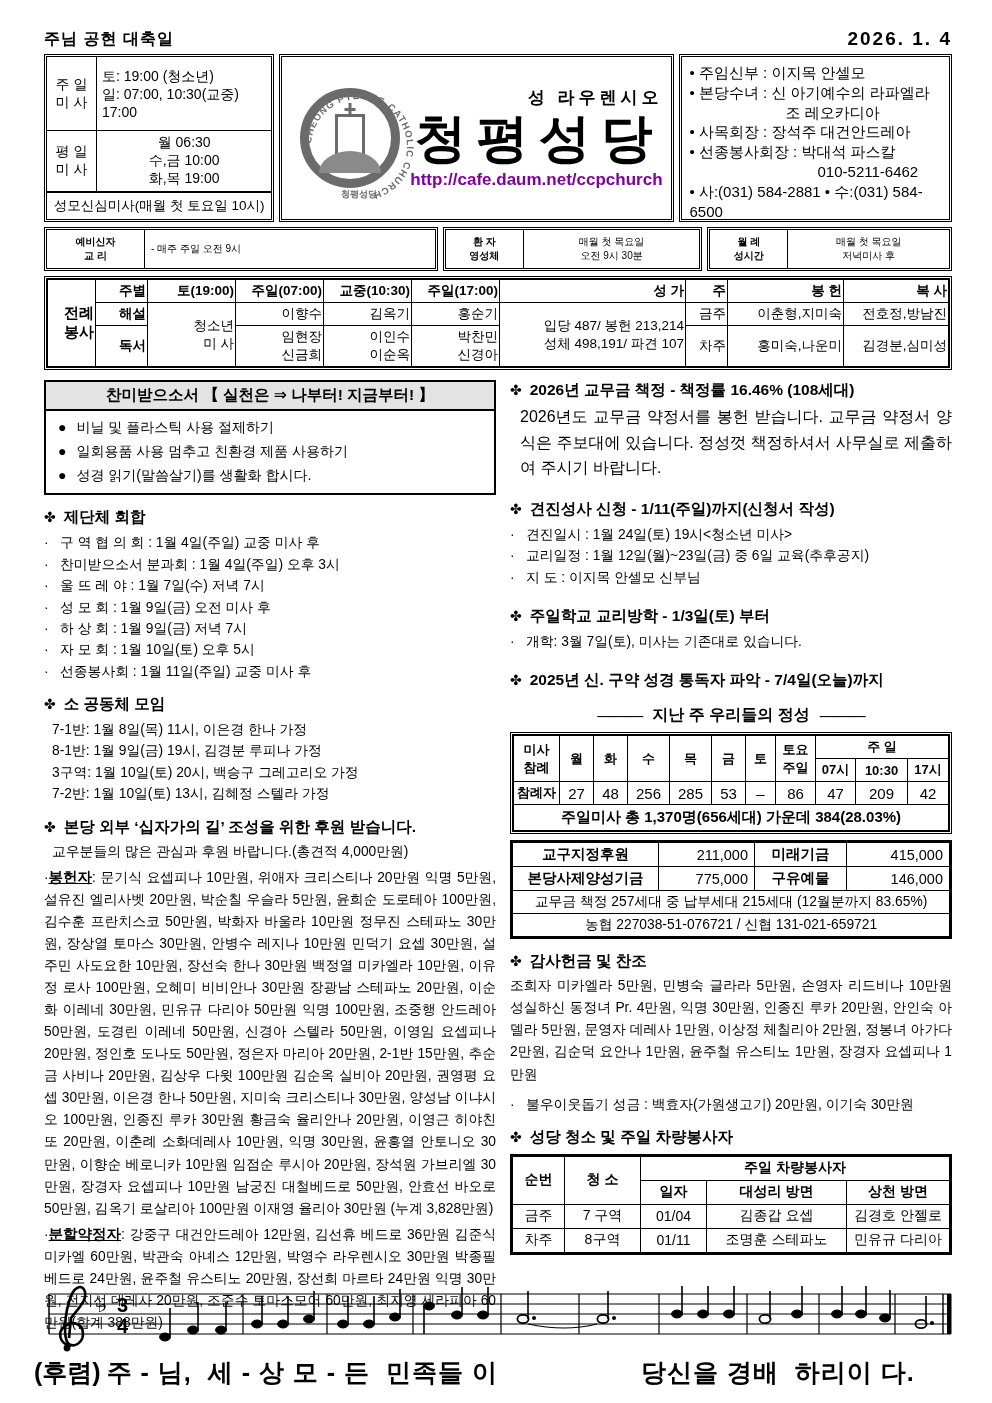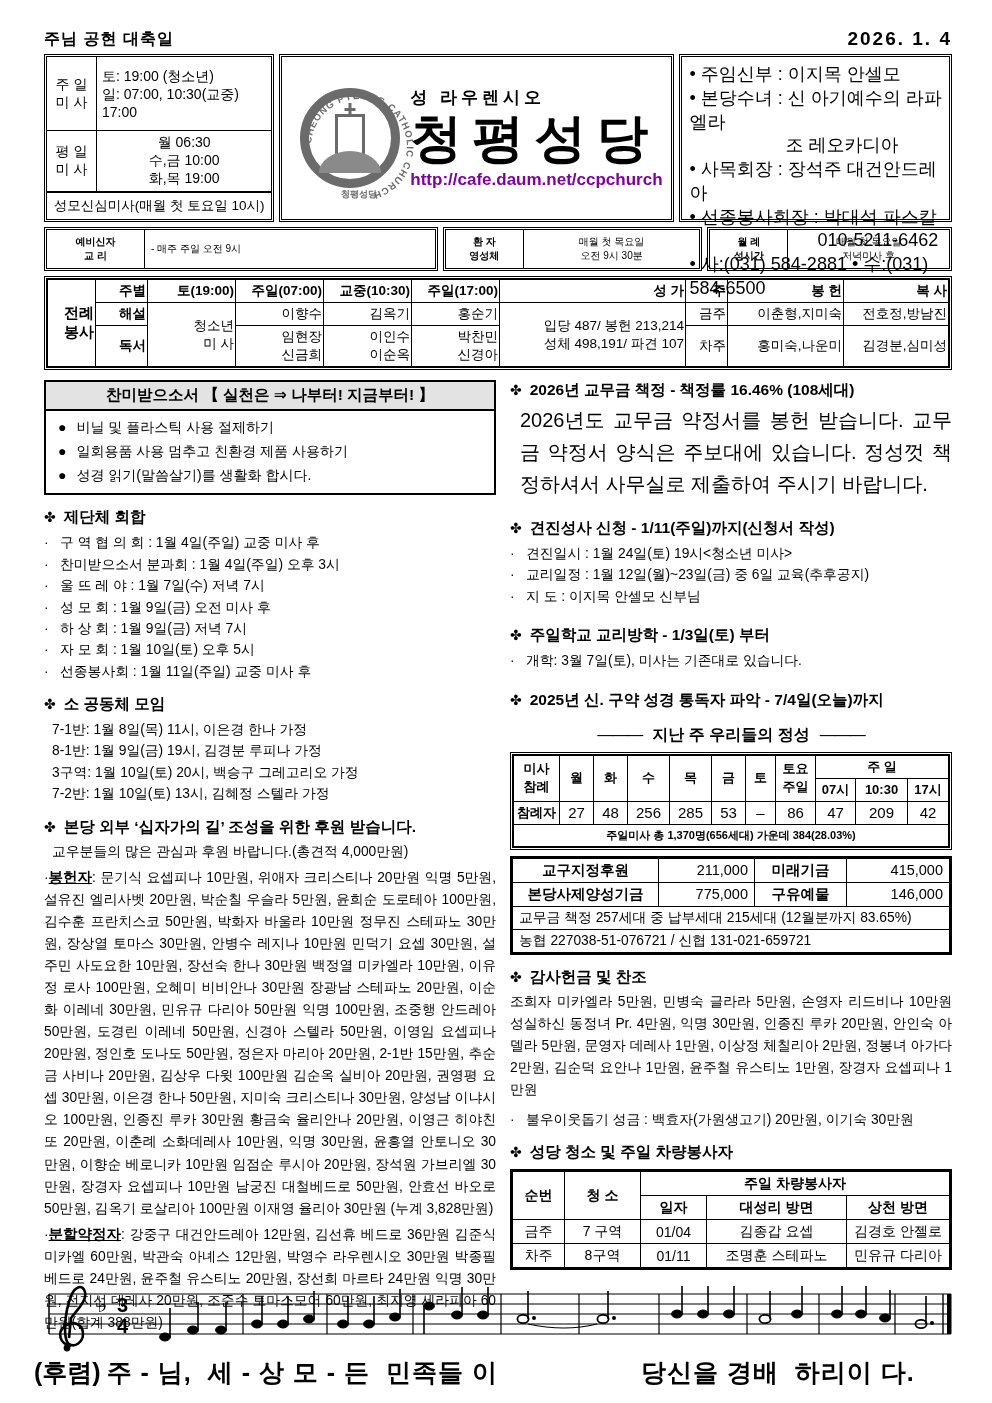--- a/index.html
+++ b/index.html
@@ -24,25 +24,25 @@
   .sched-val { flex:1; padding:3px 5px; display:flex; flex-direction:column; justify-content:center; }
   .sched-val.ctr { text-align:center; }
   .sched-foot { border-top:1px solid #000; padding:4px 2px; text-align:center; font-size:13.5px; }
   .chbox { flex:1; display:flex; align-items:center; padding:6px 8px; }
   .emblem { width:100px; height:100px; border-radius:50%; border:9px solid #6b6b6b; position:relative; flex:none; margin:0 10px; display:flex; align-items:center; justify-content:center; }
   .emblem .arc { position:absolute; top:-8px; left:-8px; width:116px; height:116px; }
   .emblem .tower { width:30px; height:56px; border:3px solid #6b6b6b; border-bottom:none; position:relative; margin-top:8px; }
   .emblem .tower:before { content:""; position:absolute; left:50%; top:-14px; transform:translateX(-50%); width:3px; height:12px; background:#6b6b6b; }
   .emblem .tower:after { content:""; position:absolute; left:50%; top:-9px; transform:translateX(-50%); width:11px; height:3px; background:#6b6b6b; }
   .hands { position:absolute; bottom:6px; left:50%; transform:translateX(-50%); width:62px; height:22px; border-radius:50% 50% 0 0/100% 100% 0 0; background:#8a8a8a; }
-  .chname { flex:1; text-align:left; }
+  .chname { flex:1; text-align:right; }
   .chname .saint { font-size:17px; font-weight:bold; letter-spacing:4px; margin-bottom:2px; }
   .chname .name { font-size:52px; font-weight:bold; letter-spacing:10px; line-height:1.05; }
   .chname .url { font-size:17px; font-weight:bold; color:#8000A0; margin-top:4px; display:inline-block; text-decoration:none; }
-  .staffbox { width:298px; font-size:18px; padding:6px 6px 4px 8px; display:flex; flex-direction:column; justify-content:space-evenly; }
+  .staffbox { width:298px; font-size:15px; padding:6px 6px 4px 8px; display:flex; flex-direction:column; justify-content:space-evenly; }
   .staffbox .ln { line-height:1.32; }
   .staffbox .in1 { padding-left:96px; }
   .staffbox .in2 { padding-left:128px; }
 
   
   .inforow { display:flex; gap:5px; margin-top:5px; height:44px; font-size:10px; }
   .ibox { display:flex; }
   .ilab { border-right:1px solid #000; display:flex; align-items:center; justify-content:center; text-align:center; white-space:pre-line; padding:1px 6px; }
   .ival { display:flex; align-items:center; justify-content:center; text-align:center; white-space:pre-line; padding:1px 6px; }
 
@@ -72,27 +72,27 @@
   .laud-items .it { display:flex; gap:10px; }
 
   .donor-lab { font-weight:bold; text-decoration:underline; font-size:14.5px; }
 
   
   .offer-title { text-align:center; font-weight:bold; font-size:16px; margin:14px 0 6px; display:flex; align-items:center; justify-content:center; gap:10px; }
   .offer-title .dash { flex:none; letter-spacing:-1px; font-weight:normal; }
   table.att { border-collapse:collapse; width:100%; font-size:13px; table-layout:fixed; }
   table.att td, table.att th { border:1px solid #000; text-align:center; padding:2px 0; white-space:pre-line; }
   .attwrap { border:3px double #000; }
-  .att .sum { font-size:11px; font-weight:bold; padding:3px 8px;margin-left:44px; }
+  .att .sum { font-size:15px; font-weight:bold; padding:3px 8px;margin-left:44px; }
   table.fin { border-collapse:collapse; width:100%; font-size:14.5px; table-layout:fixed; }
   table.fin td { border:1px solid #000; padding:2px 6px; }
   .finwrap { border:2px solid #000; margin-top:6px; }
   .fin .k { text-align:center; font-weight:bold; }
   .fin .v { text-align:right; }
-  .fin .note { text-align:left; font-size:13.8px; }
+  .fin .note { text-align:center; font-size:13.8px; }
 
   
   .clnwrap { border:2px solid #000; margin-top:6px; }
   table.cln { border-collapse:collapse; width:100%; font-size:14px; table-layout:fixed; }
   table.cln td, table.cln th { border:1px solid #000; text-align:center; padding:2.5px 0; }
 
   
   .music { position:absolute; left:30px; right:30px; bottom:14px; }
   .lyrics { display:flex; gap:6px; font-size:25px; font-weight:bold; margin-top:-14px; padding-left:4px; }
   .lyrics .ly { white-space:pre; letter-spacing:1px; }
@@ -322,21 +322,21 @@
       </div>
     </div>
 
     <div class="rcol">
 
       <div class="sect" style="margin-top:0">
         <div class="sect-title">
             <span class="sym">✤</span>
             <span>2026년 교무금 책정 - 책정률 16.46% (108세대)</span>
           </div>
-        <div class="body-par" style="padding-left:10px;font-size:20px">2026년도 교무금 약정서를 봉헌 받습니다. 교무금 약정서 양식은 주보대에 있습니다. 정성껏 책정하셔서 사무실로 제출하여 주시기 바랍니다.</div>
+        <div class="body-par" style="padding-left:10px;font-size:16px">2026년도 교무금 약정서를 봉헌 받습니다. 교무금 약정서 양식은 주보대에 있습니다. 정성껏 책정하셔서 사무실로 제출하여 주시기 바랍니다.</div>
       </div>
 
       <div class="sect" style="margin-top:18px">
         <div class="sect-title">
             <span class="sym">✤</span>
             <span>견진성사 신청 - 1/11(주일)까지(신청서 작성)</span>
           </div>
         <div class="plist">
           <div class="it">
               <span class="b">·</span>

